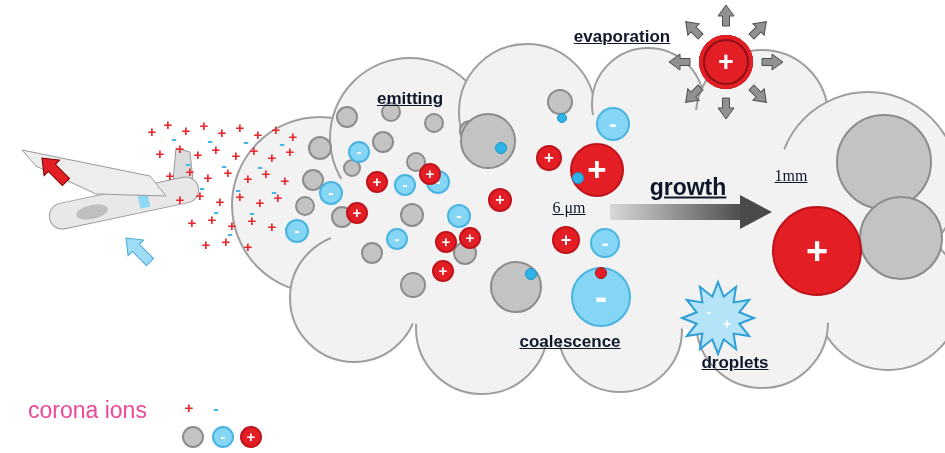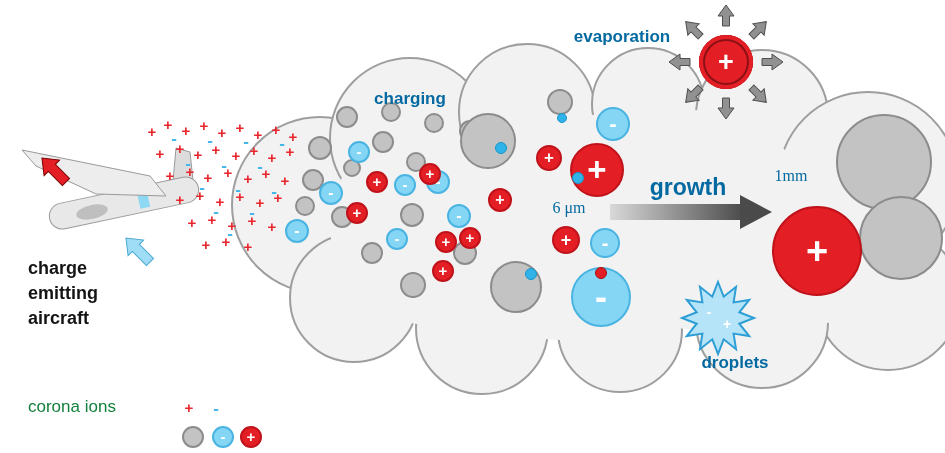--- a/index.html
+++ b/index.html
@@ -13,34 +13,34 @@
            color:#fff;font-weight:bold;font-family:"Liberation Sans",sans-serif;}
   .droplet.gray{background:#c3c3c3;border:2px solid #8c8c8c;}
   .droplet.blue{background:#85d6f4;border:2px solid #49b4e2;}
   .droplet.red{background:#e31e24;border:2px solid #c0121a;}
   .droplet.dotb{background:#2fb3e8;border:1px solid #1a95c8;}
   .droplet.dotr{background:#e31e24;border:1px solid #a50d12;}
   .ion{position:absolute;transform:translate(-50%,-50%);font-weight:bold;font-size:15px;line-height:1;}
   .ion.plus{color:#e8262c;}
   .ion.minus{color:#45b7e8;font-size:17px;}
   .label{position:absolute;transform:translate(-50%,-50%);font-weight:bold;font-size:17px;
-         color:#0369a1;white-space:nowrap;z-index:4;}
+         color:#0f172a;white-space:nowrap;z-index:4;text-decoration:underline;}
   .label.big{font-size:23px;}
   .label.serif{font-family:"Liberation Serif",serif;font-weight:normal;font-size:16px;}
   .aircraft-label{position:absolute;left:28px;top:256px;font-weight:bold;font-size:18px;
                   line-height:25px;color:#141414;z-index:4;}
   .evap-arrow{fill:#919191;stroke:#4f4f4f;stroke-width:1;}
   .star{fill:#b5e3f7;stroke:#2e9fd6;stroke-width:2;}
   .evap-circle{position:absolute;left:699px;top:35px;width:54px;height:54px;border-radius:50%;
                background:#e31e24;box-shadow:inset 0 0 0 4px #e31e24, inset 0 0 0 6px #8c1016;
                text-align:center;z-index:3;}
   .evap-plus{display:block;color:#fff;font-weight:bold;font-size:27px;line-height:54px;}
   .mini-sign{position:absolute;transform:translate(-50%,-50%);color:#fff;font-weight:bold;
              font-size:14px;z-index:3;}
-  .legend-text{position:absolute;font-size:17px;color:#15803d;z-index:4;}
+  .legend-text{position:absolute;font-size:23px;color:#ec4899;z-index:4;}
   .legend-swatch{width:22px;height:22px;font-size:15px;line-height:18px;z-index:4;}
 </style>
 </head>
 <body>
 
 <div class="canvas">
 
   <svg class="layer" width="945" height="453" viewBox="0 0 945 453">
     <defs>
       <linearGradient id="growthGrad" x1="0" y1="0" x2="1" y2="0">
@@ -205,32 +205,28 @@
       <span class="ion minus" style="left: 230px; top: 233px;">-</span>
     </div>
 
   <div class="evap-circle">
     <span class="evap-plus">+</span>
   </div>
 
   <span class="mini-sign" style="left:709px;top:312px">-</span>
   <span class="mini-sign" style="left:727px;top:324px">+</span>
 
-  <div class="label" style="left:410px;top:99px">charging</div>
+  <div class="label" style="left:410px;top:99px">emitting</div>
   <div class="label" style="left:622px;top:37px">evaporation</div>
   <div class="label big" style="left:688px;top:187px">growth</div>
+  <div class="label" style="left:570px;top:342px">coalescence</div>
   <div class="label" style="left:735px;top:363px">droplets</div>
   <div class="label serif" style="left:569px;top:208px">6 μm</div>
   <div class="label serif" style="left:791px;top:176px">1mm</div>
 
-  <div class="aircraft-label">
-    <div>charge</div>
-    <div>emitting</div>
-    <div>aircraft</div>
-  </div>
 
   <span class="legend-text" style="left:28px;top:397px">corona ions</span>
   <span class="ion plus" style="left:189px;top:407px">+</span>
   <span class="ion minus" style="left:216px;top:408px">-</span>
 
   <div class="droplet gray legend-swatch" style="left:182px;top:426px"></div>
   <div class="droplet blue legend-swatch" style="left:212px;top:426px">-</div>
   <div class="droplet red legend-swatch" style="left:240px;top:426px">+</div>
 
 </div>

